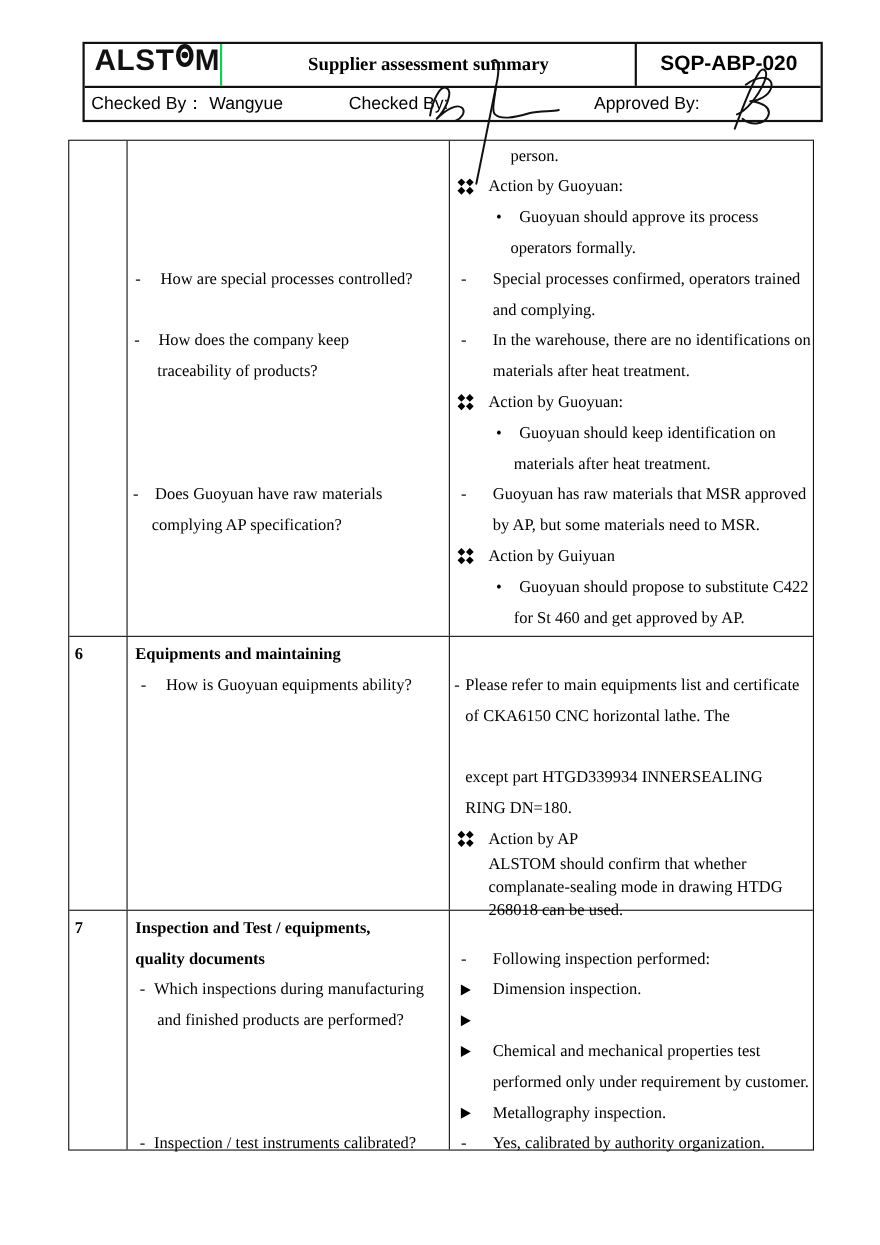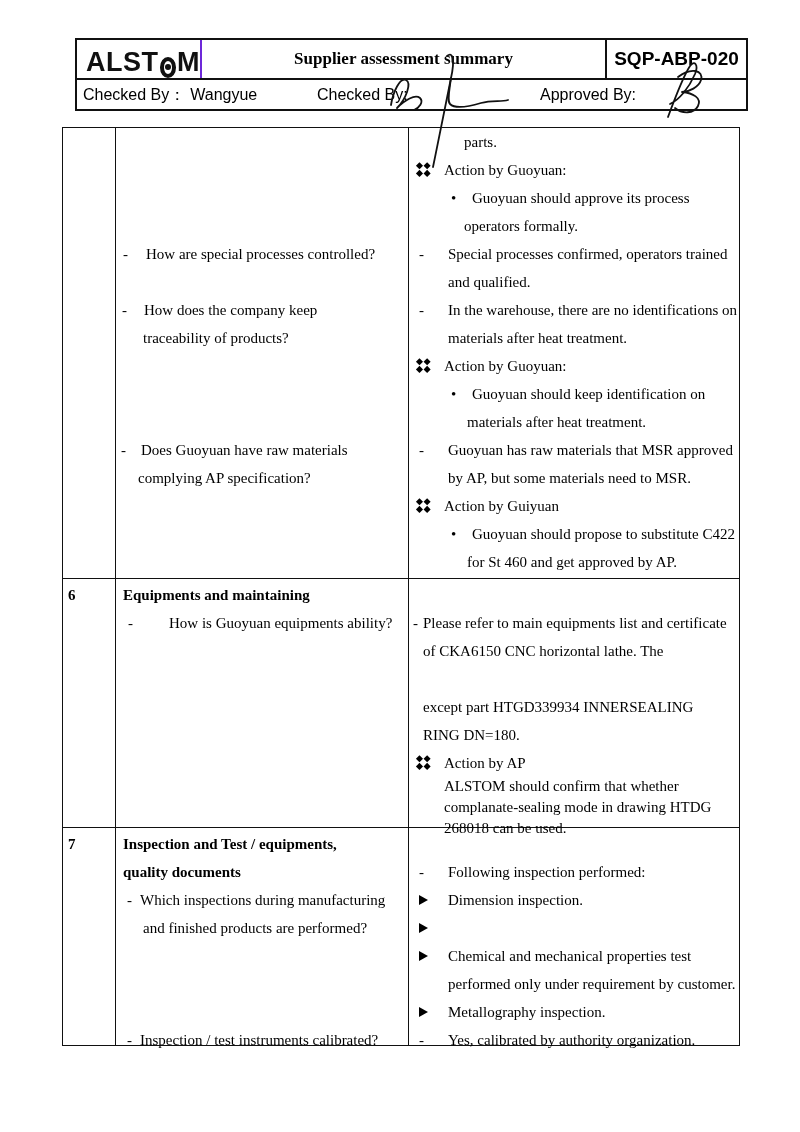--- a/index.html
+++ b/index.html
@@ -4,27 +4,27 @@
 <style>
   html,body{margin:0;padding:0;background:#888;}
   .page{position:relative;width:800px;height:1132px;background:#fff;overflow:hidden;
         font-family:"Liberation Serif",serif;color:#000;}
   .sig-layer{position:absolute;left:0;top:0;pointer-events:none;z-index:5;}
 
   
   .hdr{position:absolute;left:75px;top:38px;width:673px;border:2px solid #111;box-sizing:border-box;background:#fff;}
   .hdr-top{display:flex;height:38px;border-bottom:2px solid #111;}
   .cell{box-sizing:border-box;}
-  .logo-cell{width:125px;border-right:2px solid #6d28d9;display:flex;align-items:flex-end;padding-left:9px;
+  .logo-cell{width:125px;border-right:2px solid #22c55e;display:flex;align-items:flex-start;padding-left:9px;
              font-family:"Liberation Sans",sans-serif;font-weight:bold;font-size:27px;letter-spacing:.5px;color:#111;}
   .logo-o{display:inline-block;position:relative;width:13px;height:13px;border:4px solid #111;border-radius:50%;margin:0 1px;}
   .logo-o::after{content:'';position:absolute;width:6px;height:6px;background:#111;border-radius:50%;right:1px;top:3px;}
   .title-cell{flex:1;border-right:2px solid #111;display:flex;align-items:center;justify-content:center;
               font-weight:bold;font-size:17px;}
-  .code-cell{width:139px;display:flex;align-items:center;justify-content:center;
+  .code-cell{width:167px;display:flex;align-items:center;justify-content:center;
              font-family:"Liberation Sans",sans-serif;font-weight:bold;font-size:19px;}
   .hdr-bottom{position:relative;height:29px;font-family:"Liberation Sans",sans-serif;font-size:16px;line-height:29px;}
   .hb{position:absolute;white-space:nowrap;}
   .pv{margin-left:5px;}
 
   
   .tbl{position:absolute;left:62px;top:127px;width:678px;height:919px;border:1.5px solid #111;
        box-sizing:border-box;display:flex;flex-direction:column;font-size:15px;}
   .trow{display:flex;box-sizing:border-box;}
   .trA{height:450px;}
@@ -101,39 +101,39 @@
         <div class="ln" style="top:308px">
             <span class="mk" style="left:5px">-</span>
             <span style="left:25px">Does Guoyuan have raw materials</span>
           </div>
         <div class="ln" style="top:336px">
             <span style="left:22px">complying AP specification?</span>
           </div>
       </div>
       <div class="c3">
         <div class="ln" style="top:0px">
-            <span style="left:55px">parts.</span>
+            <span style="left:55px">person.</span>
           </div>
         <div class="ln" style="top:28px">
             <span class="dmk" style="left:12px"></span>
             <span style="left:35px">Action by Guoyuan:</span>
           </div>
         <div class="ln" style="top:56px">
             <span style="left:42px">•</span>
             <span style="left:63px">Guoyuan should approve its process</span>
           </div>
         <div class="ln" style="top:84px">
             <span style="left:55px">operators formally.</span>
           </div>
         <div class="ln" style="top:112px">
             <span style="left:10px">-</span>
             <span style="left:39px">Special processes confirmed, operators trained</span>
           </div>
         <div class="ln" style="top:140px">
-            <span style="left:39px">and qualified.</span>
+            <span style="left:39px">and complying.</span>
           </div>
         <div class="ln" style="top:168px">
             <span style="left:10px">-</span>
             <span style="left:39px">In the warehouse, there are no identifications on</span>
           </div>
         <div class="ln" style="top:196px">
             <span style="left:39px">materials after heat treatment.</span>
           </div>
         <div class="ln" style="top:224px">
             <span class="dmk" style="left:12px"></span>
@@ -170,21 +170,21 @@
     <div class="trow tr6">
       <div class="c1">
         <span class="num">6</span>
       </div>
       <div class="c2">
         <div class="ln" style="top:2px">
             <span class="b" style="left:7px">Equipments and maintaining</span>
           </div>
         <div class="ln" style="top:30px">
             <span class="mk" style="left:12px">-</span>
-            <span style="left:53px">How is Guoyuan equipments ability?</span>
+            <span style="left:35px">How is Guoyuan equipments ability?</span>
           </div>
       </div>
       <div class="c3">
         <div class="ln" style="top:30px">
             <span class="mk" style="left:4px">-</span>
             <span style="left:14px">Please refer to main equipments list and certificate</span>
           </div>
         <div class="ln" style="top:58px">
             <span style="left:14px">of CKA6150 CNC horizontal lathe. The</span>
           </div>

